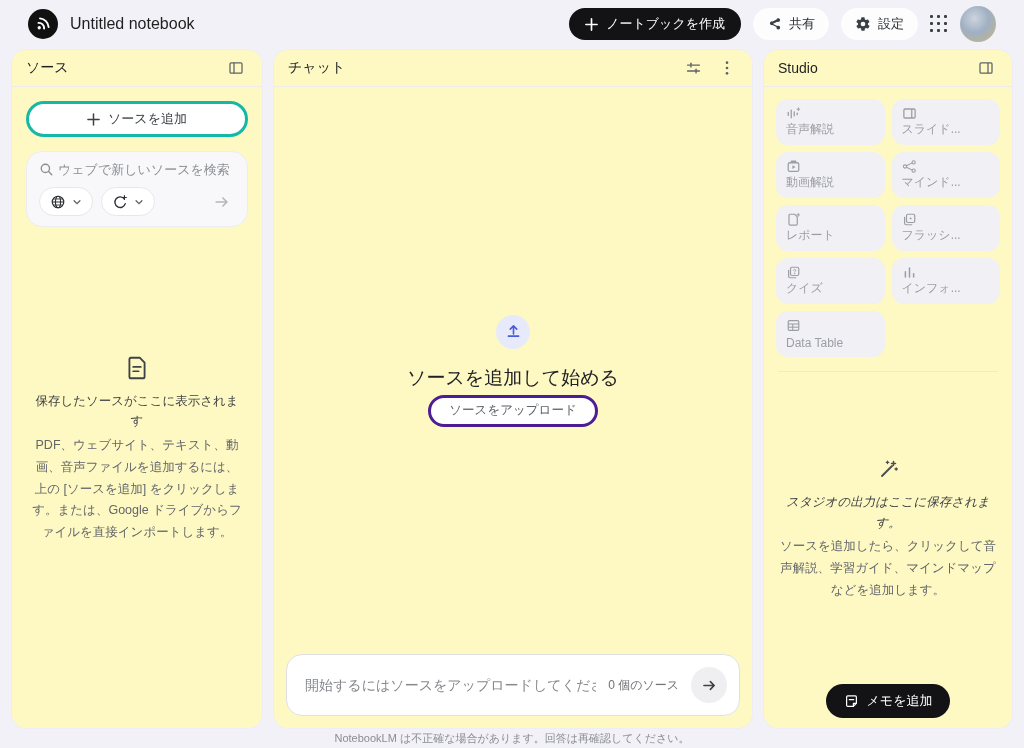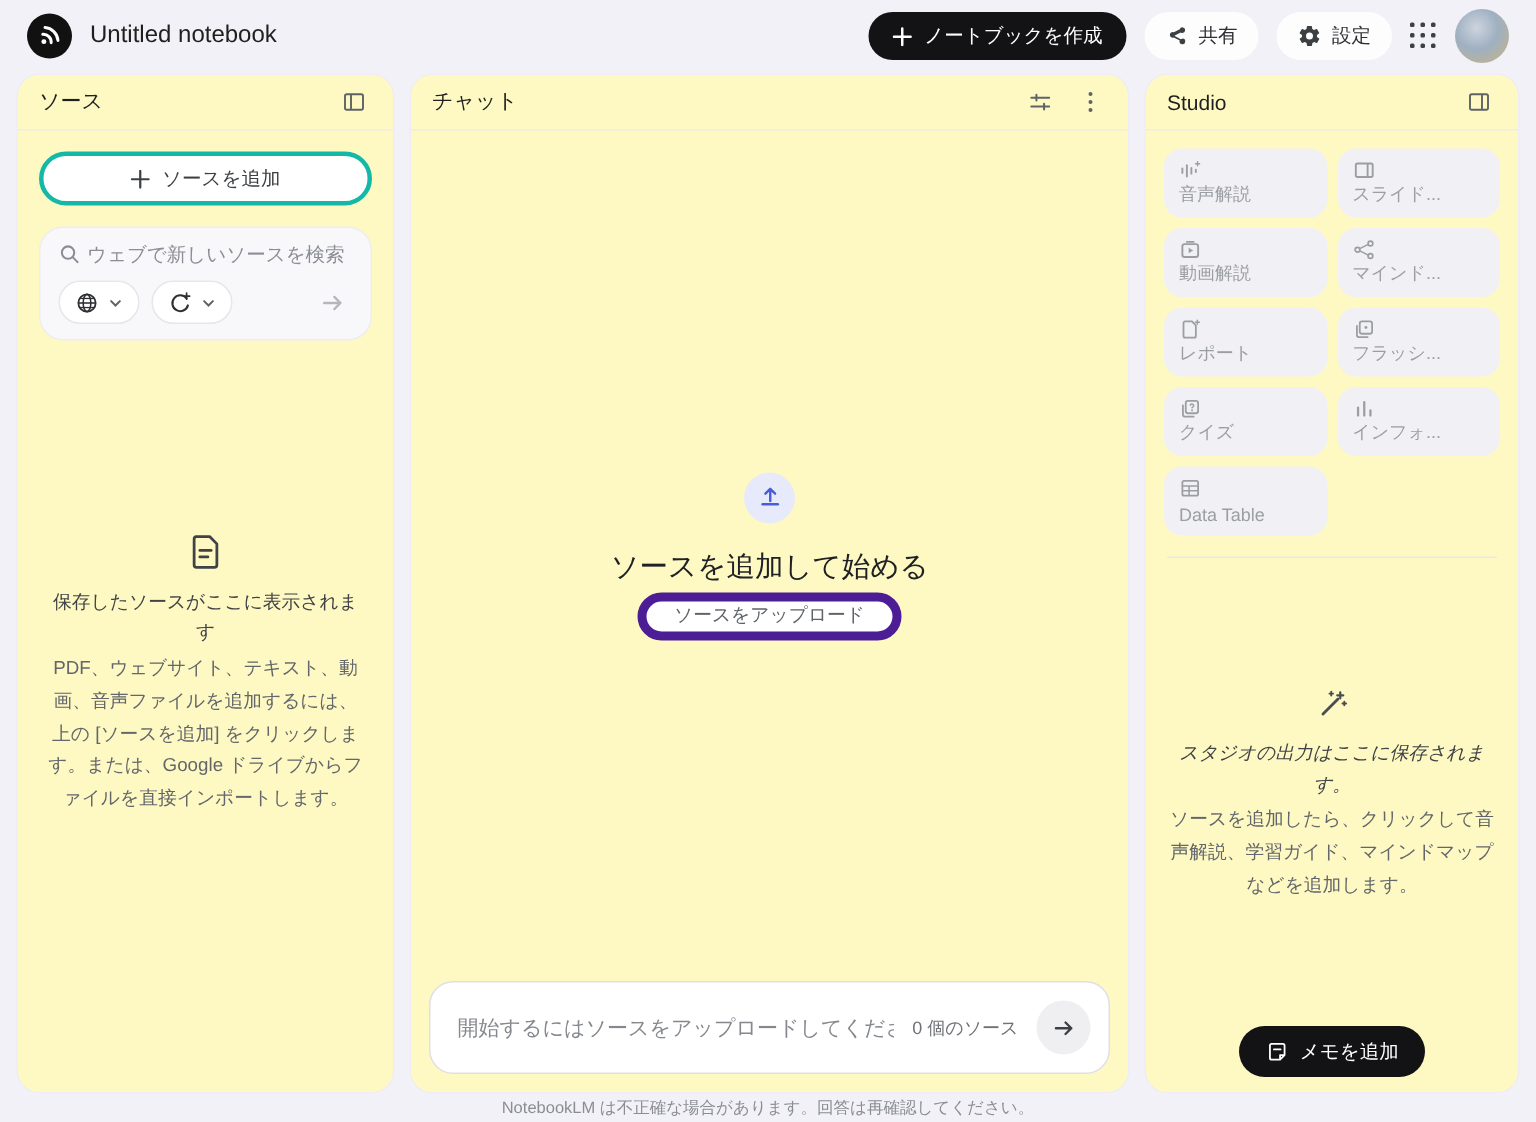--- a/index.html
+++ b/index.html
@@ -6,21 +6,21 @@
   html,body { width:1024px; height:748px; }
   body {
     font-family:"Liberation Sans","DejaVu Sans",sans-serif;
     background:#f2f1f7;
     color:#1f1f1f;
     overflow:hidden;
     position:relative;
   }
   
   .topbar {
-    height:48px; display:flex; align-items:center; padding:0 18px; gap:12px;
+    height:48px; display:flex; align-items:center; padding:0 28px; gap:12px;
   }
   .logo-circle {
     width:30px; height:30px; border-radius:50%; background:#111; flex:0 0 auto;
     display:flex; align-items:center; justify-content:center;
   }
   .app-title { font-size:16px; color:#1f1f1f; }
   .topbar-spacer { flex:1; }
   .btn-black {
     background:#131316; color:#fff; border:none; border-radius:16px;
     height:32px; padding:0 16px; font-size:13px; display:flex; align-items:center; gap:8px;
@@ -81,21 +81,21 @@
   .sources-empty-title { font-size:12.5px; color:#3f4246; margin-top:10px; line-height:1.6; }
   .sources-empty-body { font-size:12.5px; color:#63666b; line-height:1.75; margin-top:4px; }
   
   .chat-body { flex:1; display:flex; flex-direction:column; align-items:center; justify-content:center; gap:0; }
   .upload-circle {
     width:34px; height:34px; border-radius:50%; background:#e7eafb;
     display:flex; align-items:center; justify-content:center;
   }
   .chat-heading { font-size:19px; color:#202124; margin-top:16px; }
   .upload-btn {
-    margin-top:4px; height:32px; border-radius:16px; border:6px solid #4c1d95; background:#fff;
+    margin-top:4px; height:32px; border-radius:16px; border:3px solid #4c1d95; background:#fff;
     font-size:12.5px; color:#5f6368; padding:0 18px; cursor:pointer; font-family:inherit;
   }
   .chat-inputbar {
     margin:0 12px 12px; border:1px solid #e0e0e4; border-radius:16px; background:#fff;
     height:62px; display:flex; align-items:center; padding:0 12px 0 18px; gap:12px; flex:0 0 auto;
   }
   .chat-inputbar input {
     flex:1; border:none; outline:none; font-size:14px; font-family:inherit; color:#1f1f1f; min-width:0;
   }
   .chat-inputbar input::placeholder { color:#85888d; }

